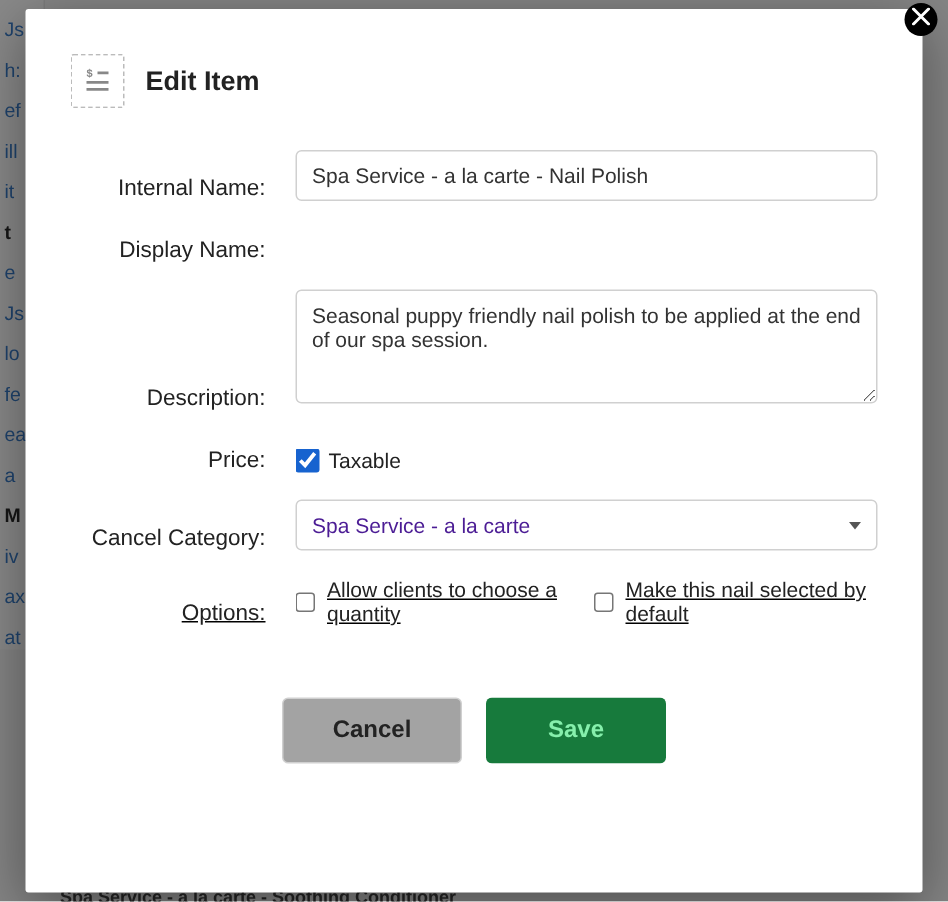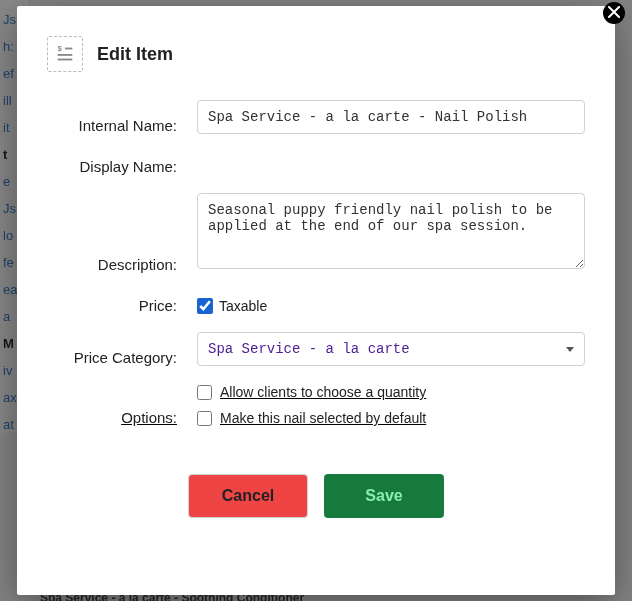--- a/index.html
+++ b/index.html
@@ -16,35 +16,35 @@
   .header { display:flex; align-items:center; gap:14px; margin-bottom: 28px; }
   .header-icon { width: 36px; height: 36px; border:1px dashed #bbb; border-radius:2px; display:flex; align-items:center; justify-content:center; }
   .header-icon svg { width: 22px; height: 22px; }
   .header h1 { font-size: 18px; font-weight: 700; color: #222; }
   .form-row { display:flex; align-items:flex-end; margin-bottom: 18px; gap: 20px; }
   .form-row.tight { margin-bottom: 14px; text-decoration: underline; }
   .label-col { width: 130px; text-align: right; font-size: 15px; color:#222; padding-top: 6px; flex-shrink:0; font-weight:500; }
   .field-col { flex: 1; }
   input[type=text], textarea, .select-box, .price-input {
     width: 100%; border:1px solid #d0d0d0; border-radius:4px; padding: 8px 10px;
-    font-size: 14px; color:#333; font-family: Liberation Mono, monospace; background:#fff;
+    font-size: 14px; color:#333; font-family: Liberation Sans, sans-serif; background:#fff;
   }
   textarea { height: 76px; resize: both; }
   .price-row { display:flex; align-items:center; gap: 18px; }
   .price-input { width: 210px; }
   .tax-wrap { display:flex; align-items:center; gap:6px; font-size:14px; color:#222; }
   .tax-wrap input[type=checkbox] { width:16px; height:16px; accent-color:#1763cf; }
   .select-box { position: relative; display:flex; align-items:center; justify-content:space-between; cursor:pointer; color:#4c1d95; }
   .select-caret { width:0;height:0;border-left:4px solid transparent;border-right:4px solid transparent;border-top:5px solid #555; }
-  .opts { display:flex; flex-direction:column; gap:10px; font-size:14px; color:#222; }
+  .opts { display:flex; flex-direction:row; gap:10px; font-size:14px; color:#222; }
   .opt-line { display:flex; align-items:center; gap:8px; }
   .opt-line input[type=checkbox] { width:15px; height:15px; }
   .footer { display:flex; justify-content:center; gap:16px; margin-top: 34px; }
   .btn { min-width:120px; padding:12px 22px; font-size:16px; font-weight:600; border-radius:4px; cursor:pointer; border:1px solid transparent; }
-  .btn-cancel { background:#ef4444; border-color:#d0d0d0; color:#222; }
+  .btn-cancel { background:#a3a3a3; border-color:#d0d0d0; color:#222; }
   .btn-save { background:#177a3c; color:#86efac; }
   .bg-row { position:absolute; left:40px; right:17px; bottom:-4px; font-size:12px; font-weight:700; color:#222; }
 </style>
 </head>
 <body>
 
 <div class="bg-strip" id="bg-strip">
     <div class="bg-item">Js</div>
     <div class="bg-item">h:</div>
     <div class="bg-item">ef</div>
@@ -111,21 +111,21 @@
         <div class="price-row">
           <label class="tax-wrap">
             <input type="checkbox" id="taxable-cb" checked="" style="">
             <span>Taxable</span>
           </label>
         </div>
       </div>
     </div>
 
     <div class="form-row">
-      <div class="label-col">Price Category:</div>
+      <div class="label-col">Cancel Category:</div>
       <div class="field-col">
         <div class="select-box">
           <span>Spa Service - a la carte</span>
           <span class="select-caret"></span>
         </div>
       </div>
     </div>
 
     <div class="form-row tight">
       <div class="label-col">Options:</div>

